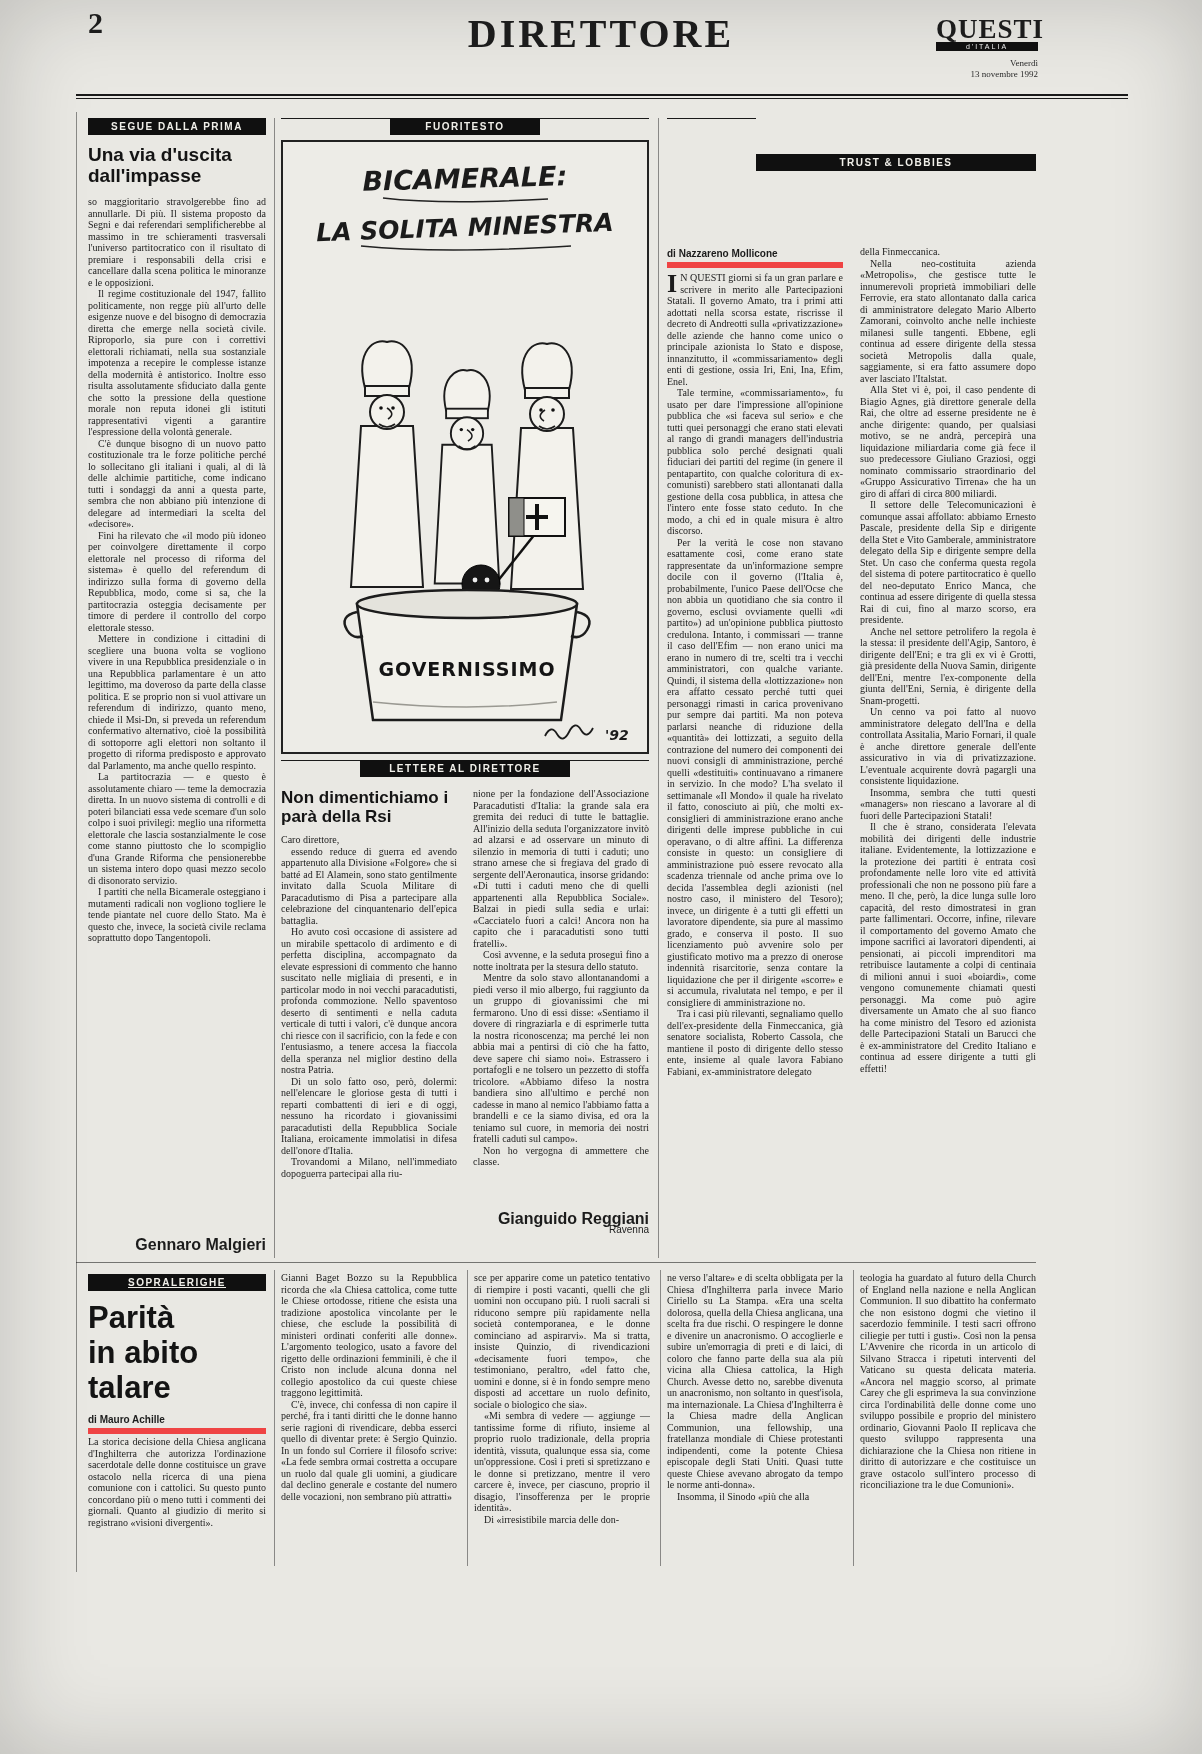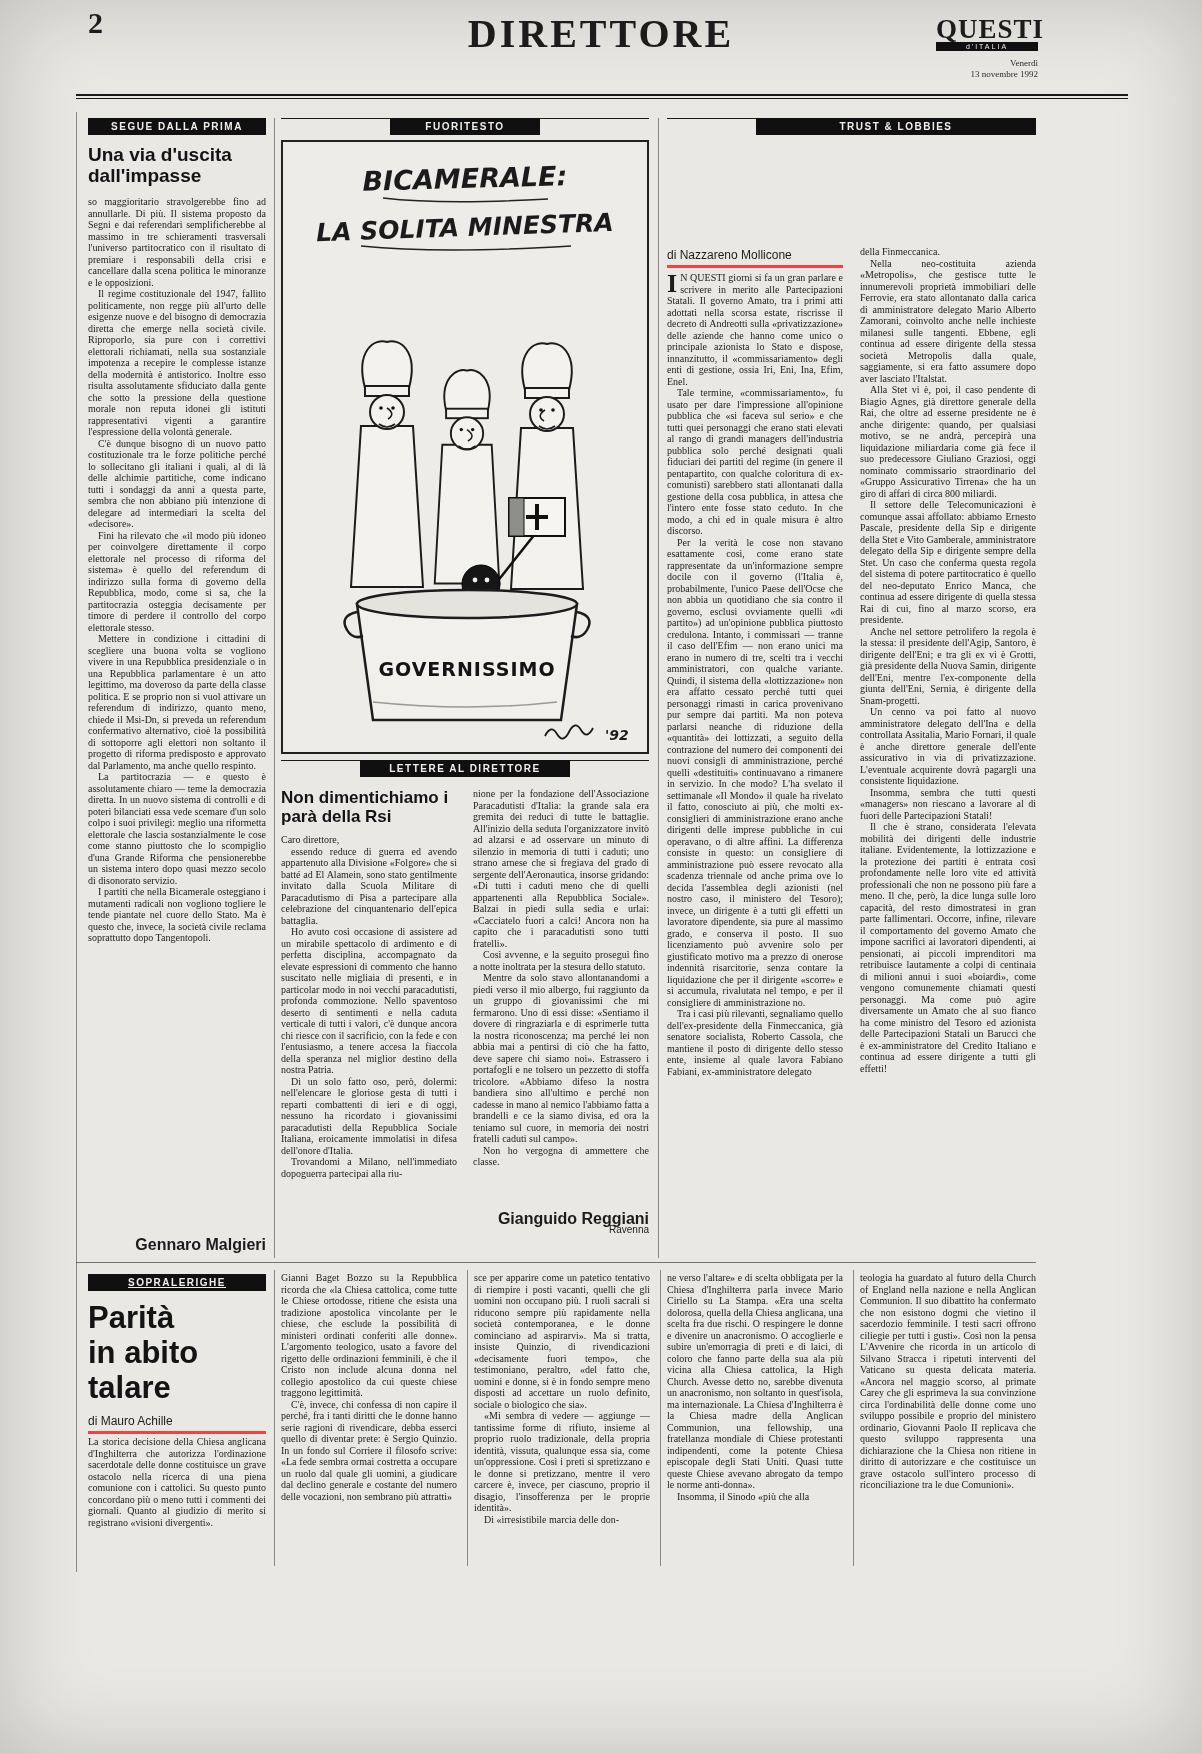--- a/index.html
+++ b/index.html
@@ -24,22 +24,22 @@
   .hrule{position:absolute;height:1px;background:rgba(20,20,20,.55);}
   
   .secbar{background:#101010;color:#f0efe9;font-family:"Liberation Sans",sans-serif;
           font-weight:bold;font-size:10px;letter-spacing:1.5px;text-align:center;
           padding:3px 0;}
   .barline{position:absolute;display:flex;}
   .barline .ln{flex:1;height:1px;background:#1a1a1a;}
   .barline .secbar{flex:0 0 auto;}
   
   .hl{font-family:"Liberation Sans",sans-serif;font-weight:bold;color:#141414;}
-  .byline{font-family:"Liberation Sans",sans-serif;font-weight:normal;font-size:12px;
-          padding:2px 0 3px;border-bottom:3px solid #ef4444;}
+  .byline{font-family:"Liberation Sans",sans-serif;font-weight:bold;font-size:10px;
+          padding:2px 0 3px;border-bottom:6px solid #ef4444;}
   .body{font-size:10px;line-height:11.5px;text-align:justify;overflow:hidden;
         hyphens:auto;}
   .body p{text-indent:10px;}
   .body p:first-child{text-indent:0;}
   .dropcap p:first-child::first-letter{float:left;font-size:26px;line-height:21px;
         font-weight:bold;padding:1px 3px 0 0;}
   .sig{font-family:"Liberation Sans",sans-serif;font-weight:bold;font-size:16px;
        text-align:right;}
   .sigplace{font-size:10px;text-align:right;font-family:"Liberation Sans",sans-serif;}
   .abs{position:absolute;}
@@ -175,30 +175,30 @@
   <div class="abs hl" style="left:281px;top:788px;width:176px;font-size:17px;line-height:19px;">Non dimentichiamo i parà della Rsi</div>
   <div class="abs body" style="left:281px;top:834px;width:176px;height:420px;">
       <p>Caro direttore,</p>
       <p>essendo reduce di guerra ed avendo appartenuto alla Divisione «Folgore» che si batté ad El Alamein, sono stato gentilmente invitato dalla Scuola Militare di Paracadutismo di Pisa a partecipare alla celebrazione del cinquantenario dell'epica battaglia.</p>
       <p>Ho avuto così occasione di assistere ad un mirabile spettacolo di ardimento e di perfetta disciplina, accompagnato da elevate espressioni di commento che hanno suscitato nelle migliaia di presenti, e in particolar modo in noi vecchi paracadutisti, profonda commozione. Nello spaventoso deserto di sentimenti e nella caduta verticale di tutti i valori, c'è dunque ancora chi riesce con il sacrificio, con la fede e con l'entusiasmo, a tenere accesa la fiaccola della speranza nel miglior destino della nostra Patria.</p>
       <p>Di un solo fatto oso, però, dolermi: nell'elencare le gloriose gesta di tutti i reparti combattenti di ieri e di oggi, nessuno ha ricordato i giovanissimi paracadutisti della Repubblica Sociale Italiana, eroicamente immolatisi in difesa dell'onore d'Italia.</p>
       <p>Trovandomi a Milano, nell'immediato dopoguerra partecipai alla riu-</p>
     </div>
   <div class="abs body" style="left:473px;top:788px;width:176px;height:416px;">
       <p>nione per la fondazione dell'Associazione Paracadutisti d'Italia: la grande sala era gremita dei reduci di tutte le battaglie. All'inizio della seduta l'organizzatore invitò ad alzarsi e ad osservare un minuto di silenzio in memoria di tutti i caduti; uno strano arnese che si fregiava del grado di sergente dell'Aeronautica, insorse gridando: «Di tutti i caduti meno che di quelli appartenenti alla Repubblica Sociale». Balzai in piedi sulla sedia e urlai: «Cacciatelo fuori a calci! Ancora non ha capito che i paracadutisti sono tutti fratelli».</p>
-      <p>Così avvenne, e la seguito proseguì fino a notte inoltrata per la stesura dello statuto.</p>
+      <p>Così avvenne, e la seduta proseguì fino a notte inoltrata per la stesura dello statuto.</p>
       <p>Mentre da solo stavo allontanandomi a piedi verso il mio albergo, fui raggiunto da un gruppo di giovanissimi che mi fermarono. Uno di essi disse: «Sentiamo il dovere di ringraziarla e di esprimerle tutta la nostra riconoscenza; ma perché lei non abbia mai a pentirsi di ciò che ha fatto, deve sapere chi siamo noi». Estrassero i portafogli e ne tolsero un pezzetto di stoffa tricolore. «Abbiamo difeso la nostra bandiera sino all'ultimo e perché non cadesse in mano al nemico l'abbiamo fatta a brandelli e ce la siamo divisa, ed ora la teniamo sul cuore, in memoria dei nostri fratelli caduti sul campo».</p>
       <p>Non ho vergogna di ammettere che classe.</p>
     </div>
   <div class="abs sig" style="left:473px;top:1210px;width:176px;">Gianguido Reggiani</div>
   <div class="abs sigplace" style="left:473px;top:1224px;width:176px;">Ravenna</div>
 
   <div class="barline" style="left:667px;top:118px;width:369px;">
     <div class="ln"></div>
-    <div class="secbar" style="width:280px;">TRUST &amp; LOBBIES</div>
+    <div class="secbar" style="width:280px;margin-top:36px;">TRUST &amp; LOBBIES</div>
   </div>
   <div class="abs byline" style="left:667px;top:246px;width:176px;">di Nazzareno Mollicone</div>
   <div class="abs body dropcap" style="left:667px;top:272px;width:176px;height:988px;">
       <p>IN QUESTI giorni si fa un gran parlare e scrivere in merito alle Partecipazioni Statali. Il governo Amato, tra i primi atti adottati nella scorsa estate, riscrisse il decreto di Andreotti sulla «privatizzazione» delle aziende che hanno come unico o principale azionista lo Stato e dispose, innanzitutto, il «commissariamento» degli enti di gestione, ossia Iri, Eni, Ina, Efim, Enel.</p>
       <p>Tale termine, «commissariamento», fu usato per dare l'impressione all'opinione pubblica che «si faceva sul serio» e che tutti quei personaggi che erano stati elevati al rango di grandi managers dell'industria pubblica solo perché designati quali fiduciari dei partiti del regime (in genere il pentapartito, con qualche coloritura di ex-comunisti) sarebbero stati allontanati dalla gestione della cosa pubblica, in attesa che l'intero ente fosse stato ceduto. In che modo, a chi ed in quale misura è altro discorso.</p>
       <p>Per la verità le cose non stavano esattamente così, come erano state rappresentate da un'informazione sempre docile con il governo (l'Italia è, probabilmente, l'unico Paese dell'Ocse che non abbia un quotidiano che sia contro il governo, esclusi ovviamente quelli «di partito») ad un'opinione pubblica piuttosto credulona. Intanto, i commissari — tranne il caso dell'Efim — non erano unici ma erano in numero di tre, scelti tra i vecchi amministratori, con qualche variante. Quindi, il sistema della «lottizzazione» non era affatto cessato perché tutti quei personaggi rimasti in carica provenivano pur sempre dai partiti. Ma non poteva parlarsi neanche di riduzione della «quantità» dei lottizzati, a seguito della contrazione del numero dei componenti dei nuovi consigli di amministrazione, perché quelli «destituiti» continuavano a rimanere in servizio. In che modo? L'ha svelato il settimanale «Il Mondo» il quale ha rivelato il fatto, conosciuto ai più, che molti ex-consiglieri di amministrazione erano anche dirigenti delle imprese pubbliche in cui operavano, o di altre affini. La differenza consiste in questo: un consigliere di amministrazione può essere revocato alla scadenza triennale od anche prima ove lo decida l'assemblea degli azionisti (nel nostro caso, il ministero del Tesoro); invece, un dirigente è a tutti gli effetti un lavoratore dipendente, sia pure al massimo grado, e conserva il posto. Il suo licenziamento può avvenire solo per giustificato motivo ma a prezzo di onerose indennità risarcitorie, senza contare la liquidazione che per il dirigente «scorre» e si accumula, rivalutata nel tempo, e per il consigliere di amministrazione no.</p>
       <p>Tra i casi più rilevanti, segnaliamo quello dell'ex-presidente della Finmeccanica, già senatore socialista, Roberto Cassola, che mantiene il posto di dirigente dello stesso ente, insieme al quale lavora Fabiano Fabiani, ex-amministratore delegato</p>
     </div>
   <div class="abs body" style="left:860px;top:246px;width:176px;height:1014px;">
       <p>della Finmeccanica.</p>

